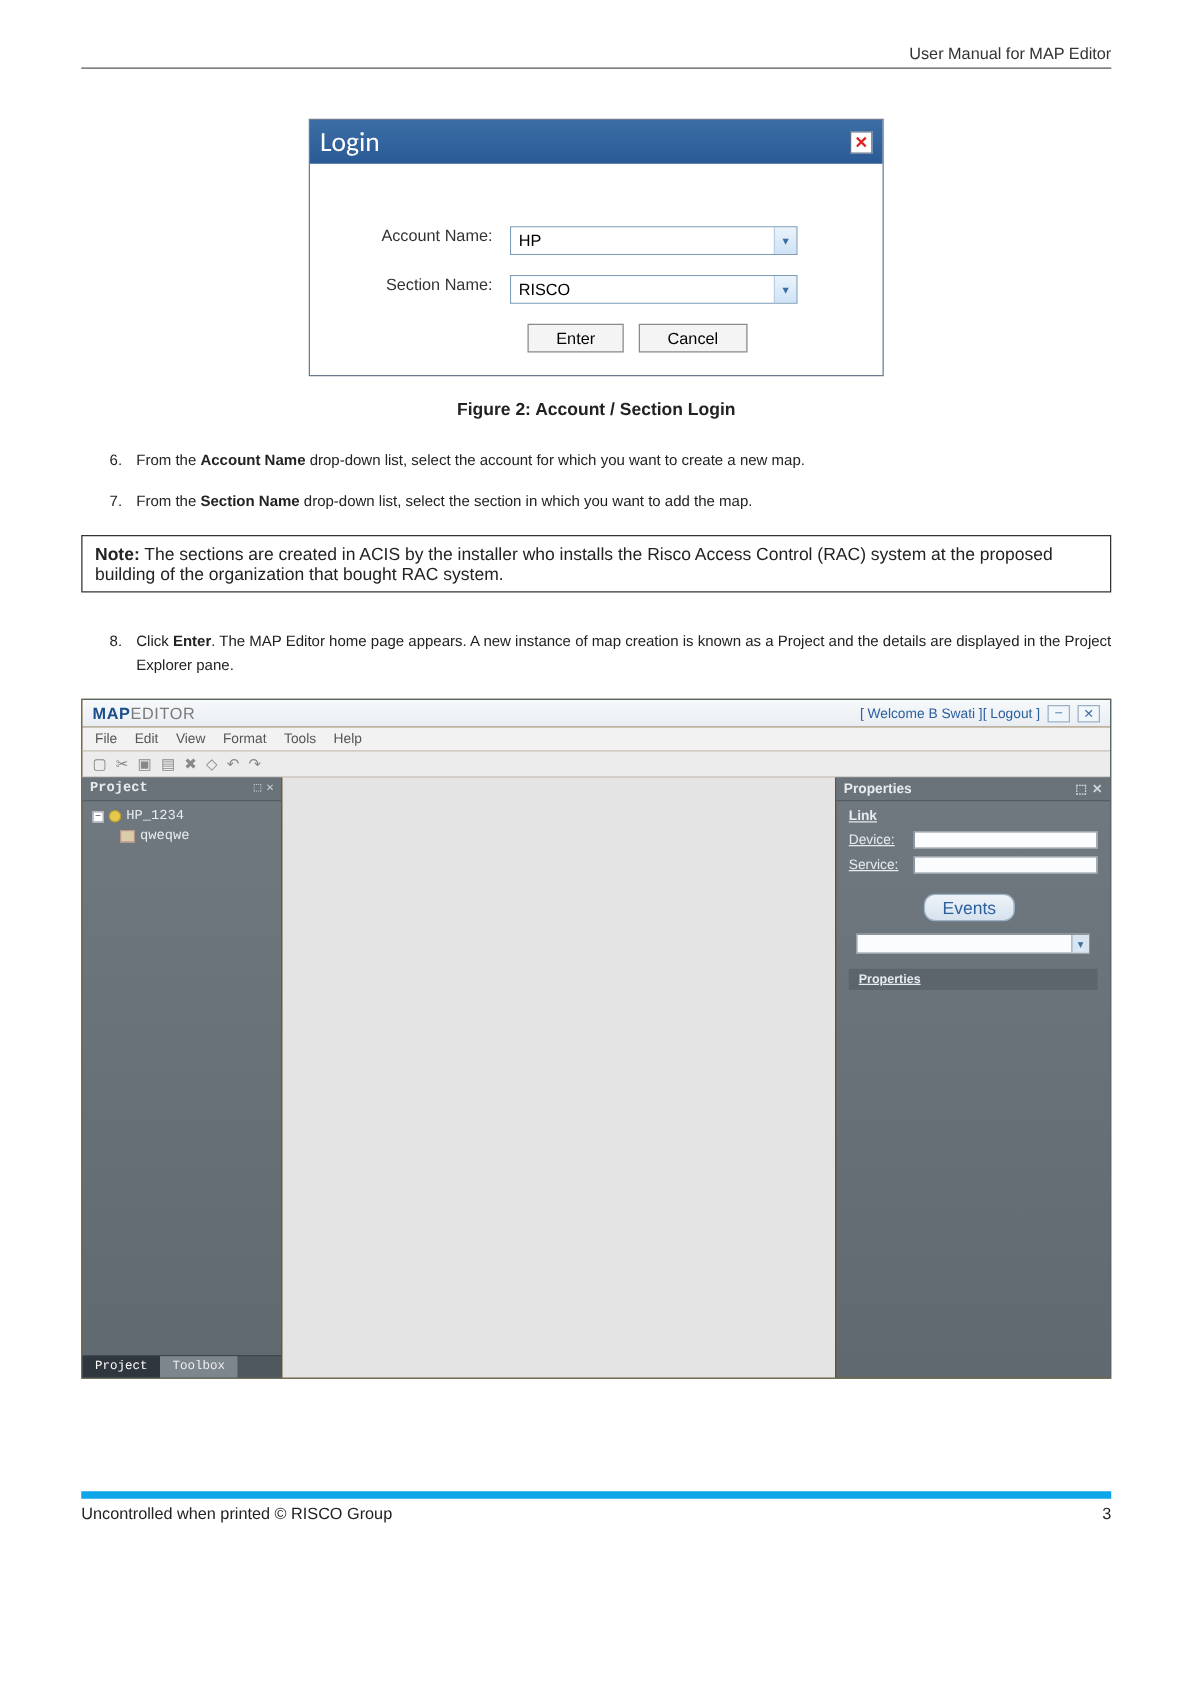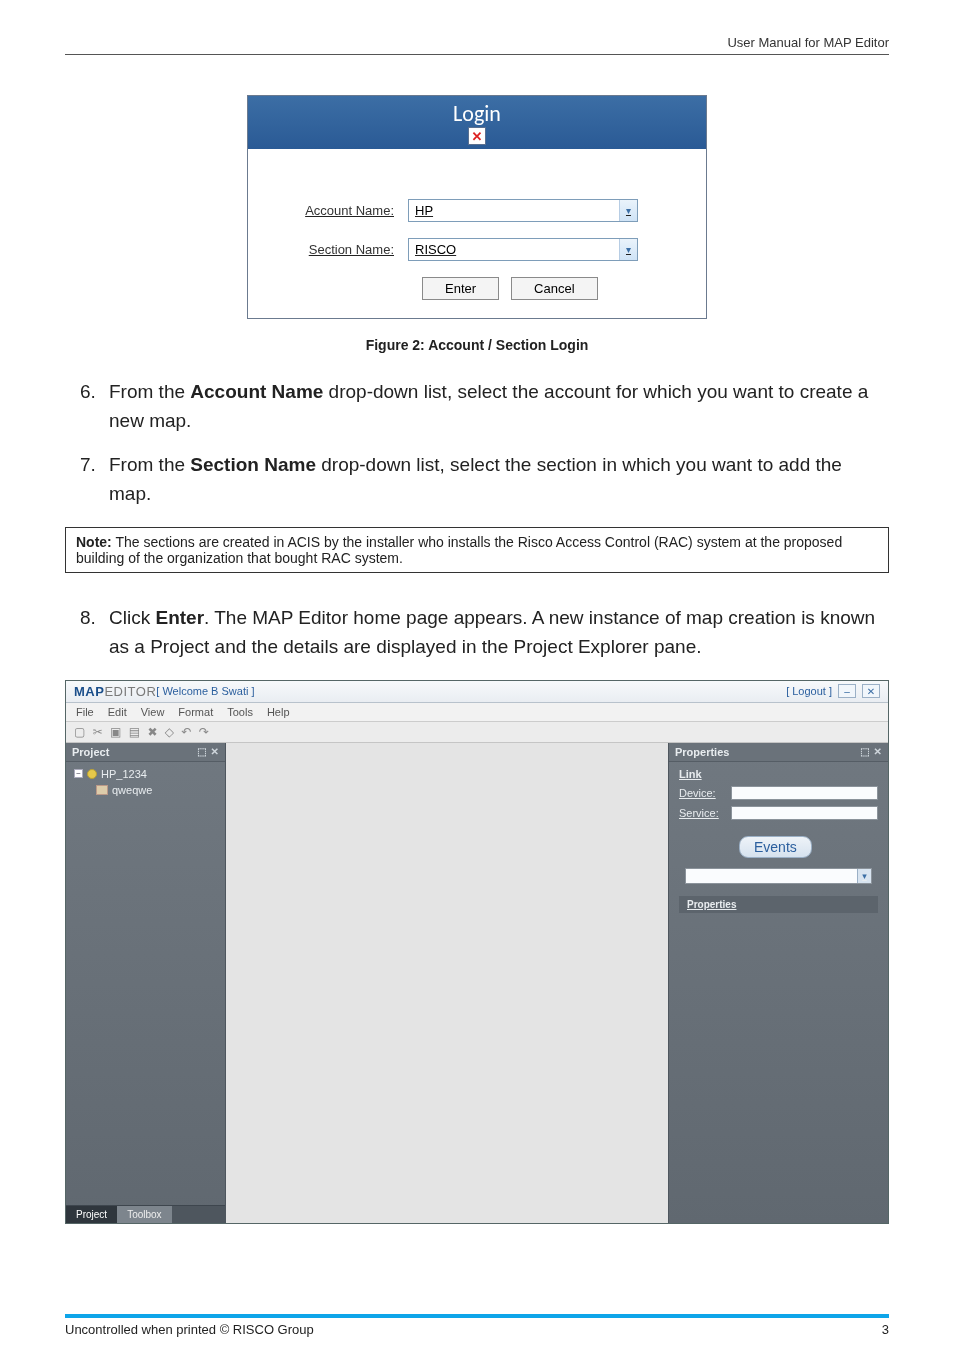--- a/index.html
+++ b/index.html
@@ -29,41 +29,38 @@
   }
   .login-title {
     background: linear-gradient(#3c6ea5, #2a5a95);
     color: #fff;
     font-family: Calibri, Arial, sans-serif;
     font-size: 22px;
     padding: 4px 8px;
     display: flex;
     align-items: center;
     justify-content: space-between;
-    flex-direction: column;
   }
   .login-title .close {
     width: 18px; height: 18px;
     background: #fff;
     color: #d22;
     border: 1px solid #5a7090;
     display: flex; align-items: center; justify-content: center;
     font-weight: bold; font-size: 13px;
     cursor: pointer;
   }
   .login-body {
     padding: 50px 30px 18px 30px;
     font-family: Tahoma, Arial, sans-serif;
     font-size: 13px;
   }
   .form-row {
     display: flex;
-    align-items: center;
     margin-bottom: 16px;
-    text-decoration: underline;
   }
   .form-row label {
     width: 130px;
     text-align: right;
     padding-right: 14px;
     color: #333;
   }
   .combo {
     flex: 0 0 230px;
     display: flex;
@@ -104,21 +101,21 @@
   .caption {
     text-align: center;
     font-weight: bold;
     font-size: 14px;
     margin: 8px 0 24px 0;
   }
   
   ol.instr {
     margin: 0 0 18px 0;
     padding-left: 36px;
-    font-size: 19px;
+    font-size: 12px;
     line-height: 1.55;
   }
   ol.instr li {
     margin-bottom: 14px;
     padding-left: 8px;
   }
   .note-box {
     border: 1px solid #333;
     padding: 6px 10px;
     font-family: Arial, sans-serif;
@@ -139,21 +136,21 @@
   .app-top {
     display: flex;
     align-items: center;
     background: linear-gradient(#f7f9fb, #e9edf2);
     border-bottom: 1px solid #b8c2cc;
     padding: 3px 8px;
   }
   .app-logo { font-weight: normal; font-size: 13px; letter-spacing: .5px; }
   .app-logo b { color: #1a4e8a; font-weight: bold; }
   .app-logo span { color: #7a7a7a; }
-  .app-center { flex: 1; text-align: left; color: #2b5f9e; font-size: 11px; }
+  .app-center { flex: 1; text-align: right; color: #2b5f9e; font-size: 11px; }
   .app-right { display: flex; align-items: center; gap: 6px; }
   .app-right .logout { color: #2b5f9e; font-size: 11px; cursor: pointer; }
   .winbtn {
     width: 18px; height: 14px;
     border: 1px solid #9bb0c6;
     background: #f1f6fb;
     display: flex; align-items: center; justify-content: center;
     font-size: 10px; color: #3b6ea5; cursor: pointer;
   }
   .app-menu {
@@ -173,21 +170,21 @@
   .app-body {
     display: flex;
     height: 480px;
   }
   .panel-left, .panel-right {
     background: linear-gradient(#707880, #606870);
     color: #e8ecef;
     font-size: 11px;
     display: flex; flex-direction: column;
   }
-  .panel-left { width: 160px; border-right: 1px solid #4e565e; }
+  .panel-left { width: 160px; border-right: 1px solid #4e565e; font-family: Liberation Mono, monospace; }
   .panel-right { width: 220px; border-left: 1px solid #4e565e; }
   .panel-head {
     display: flex; justify-content: space-between; align-items: center;
     padding: 3px 6px;
     background: #6a727a;
     border-bottom: 1px solid #555d65;
     font-weight: bold;
   }
   .panel-head .phbtn {
     display: flex; gap: 4px;
@@ -238,21 +235,21 @@
     display:flex; margin:0 6px 12px 6px;
     border:1px solid #8b939b; background:#fafcfe; height:16px;
   }
   .ev-combo .d { width:14px; background:#d8e4f0; border-left:1px solid #9bb0c6; display:flex;align-items:center;justify-content:center; color:#3b6ea5; font-size:9px;}
   .sub-tab {
     background:#5c646c; padding:3px 8px; font-weight:bold; font-size:10px;
   }
   
   .footer {
     display:flex; justify-content:space-between;
-    border-top:4px solid #0ea5e9;
+    border-top:6px solid #0ea5e9;
     margin-top: 90px;
     padding-top:4px;
     font-size:13px;
   }
 </style>
 </head>
 <body>
 
 <div class="page">
   <div class="header-line">User Manual for MAP Editor</div>

